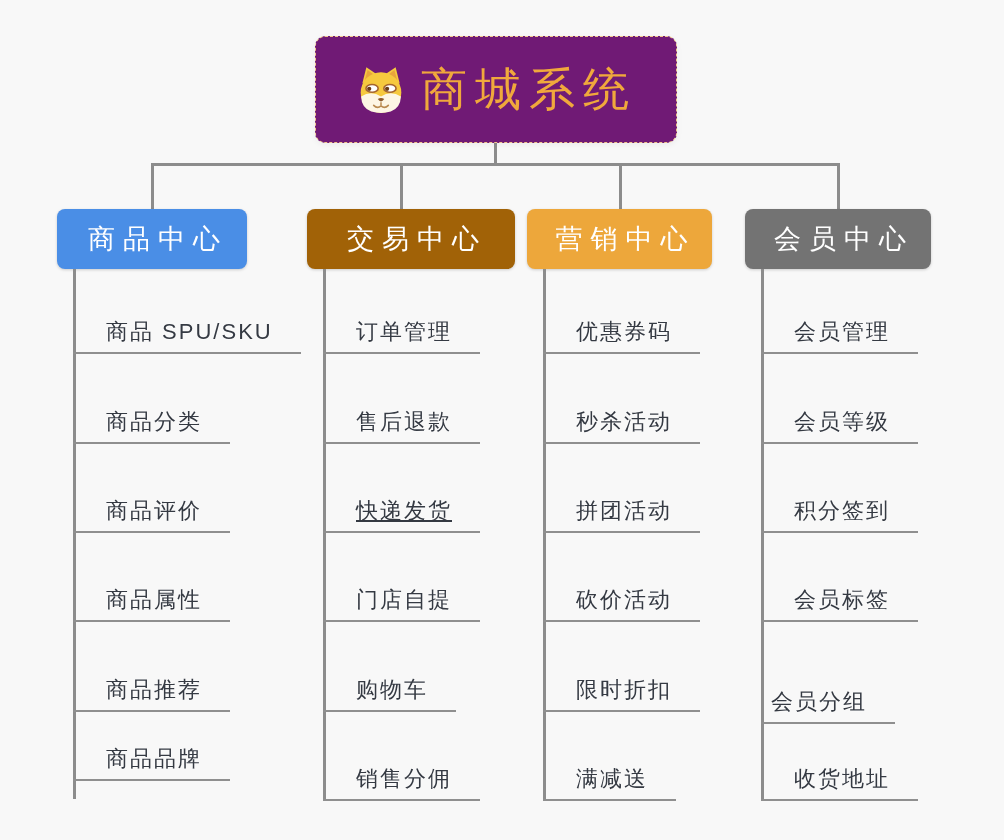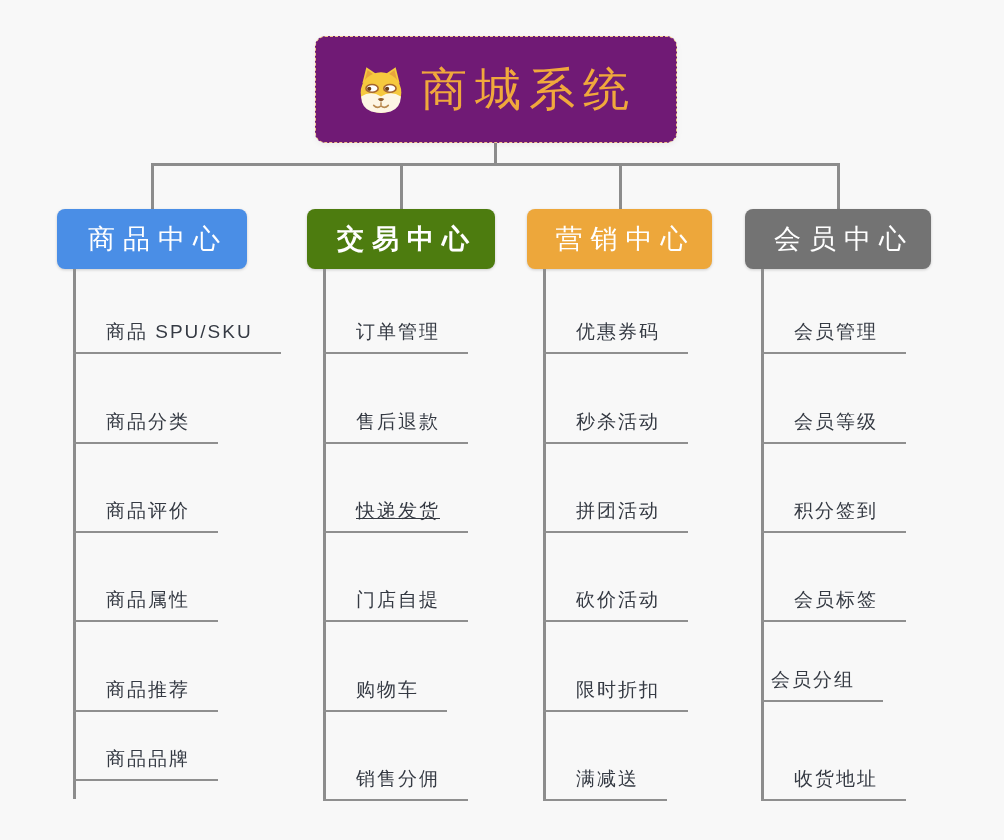--- a/index.html
+++ b/index.html
@@ -2,21 +2,21 @@
 <html><head>
 <meta charset="utf-8">
 <style>
   html,body{margin:0;padding:0;}
   body{background:#e9e9e9;font-family:"Liberation Sans","DejaVu Sans",sans-serif;}
   .scene{position:relative;width:1004px;height:840px;background:#f8f8f8;overflow:hidden;margin:0 auto;}
 
   
   .line{position:absolute;background:#8c8c8c;}
   .underline-item{position:absolute;display:inline-block;white-space:nowrap;
-    font-size:19px;letter-spacing:2px;color:#353a43;line-height:29px;
+    font-size:22px;letter-spacing:2px;color:#353a43;line-height:29px;
     padding:0 28px 6px 33px;border-bottom:2px solid #8f8f8f;
     text-shadow:0 0 2px rgba(255,255,255,.9);cursor:pointer;}
 
   
   .root-node{position:absolute;left:315px;top:36px;width:360px;height:105px;
     background:#701a75;border:1px dashed #f2c88c;border-radius:10px;
     box-shadow:0 2px 6px rgba(0,0,0,.05);
     display:flex;align-items:center;justify-content:center;gap:14px;cursor:pointer;}
   .root-title{font-size:46px;letter-spacing:8px;font-weight:500;}
 
@@ -67,21 +67,21 @@
     <div class="line trunk"></div>
     <div class="underline-item" style="left:16px;top:108px;">商品 SPU/SKU</div>
     <div class="underline-item" style="left:16px;top:198px;">商品分类</div>
     <div class="underline-item" style="left:16px;top:287px;">商品评价</div>
     <div class="underline-item" style="left:16px;top:376px;">商品属性</div>
     <div class="underline-item" style="left:16px;top:466px;">商品推荐</div>
     <div class="underline-item" style="left:16px;top:535px;">商品品牌</div>
   </div>
 
   <div class="column" style="left:307px;width:240px;height:600px;">
-    <div class="branch-node" style="width: 188px; background-color: #4d7c0f; font-weight: bold;">交易中心</div>
+    <div class="branch-node" style="width: 208px; background-color: #a16207;">交易中心</div>
     <div class="line trunk"></div>
     <div class="underline-item" style="left:16px;top:108px;">订单管理</div>
     <div class="underline-item" style="left:16px;top:198px;">售后退款</div>
     <div class="underline-item" style="left:16px;top:287px;text-decoration:underline;">快递发货</div>
     <div class="underline-item" style="left:16px;top:376px;">门店自提</div>
     <div class="underline-item" style="left:16px;top:466px;">购物车</div>
     <div class="underline-item" style="left:16px;top:555px;">销售分佣</div>
   </div>
 
   <div class="column" style="left:527px;width:240px;height:600px;">
@@ -95,17 +95,17 @@
     <div class="underline-item" style="left:16px;top:555px;">满减送</div>
   </div>
 
   <div class="column" style="left:745px;width:240px;height:600px;">
     <div class="branch-node" style="width: 186px; background-color: #737373;">会员中心</div>
     <div class="line trunk"></div>
     <div class="underline-item" style="left:16px;top:108px;">会员管理</div>
     <div class="underline-item" style="left:16px;top:198px;">会员等级</div>
     <div class="underline-item" style="left:16px;top:287px;">积分签到</div>
     <div class="underline-item" style="left:16px;top:376px;">会员标签</div>
-    <div class="underline-item" style="left:16px;top:456px;padding-left:10px;">会员分组</div>
+    <div class="underline-item" style="left:16px;top:478px;padding-left:10px;">会员分组</div>
     <div class="underline-item" style="left:16px;top:555px;">收货地址</div>
   </div>
 
 </div>
 
 </body></html>

